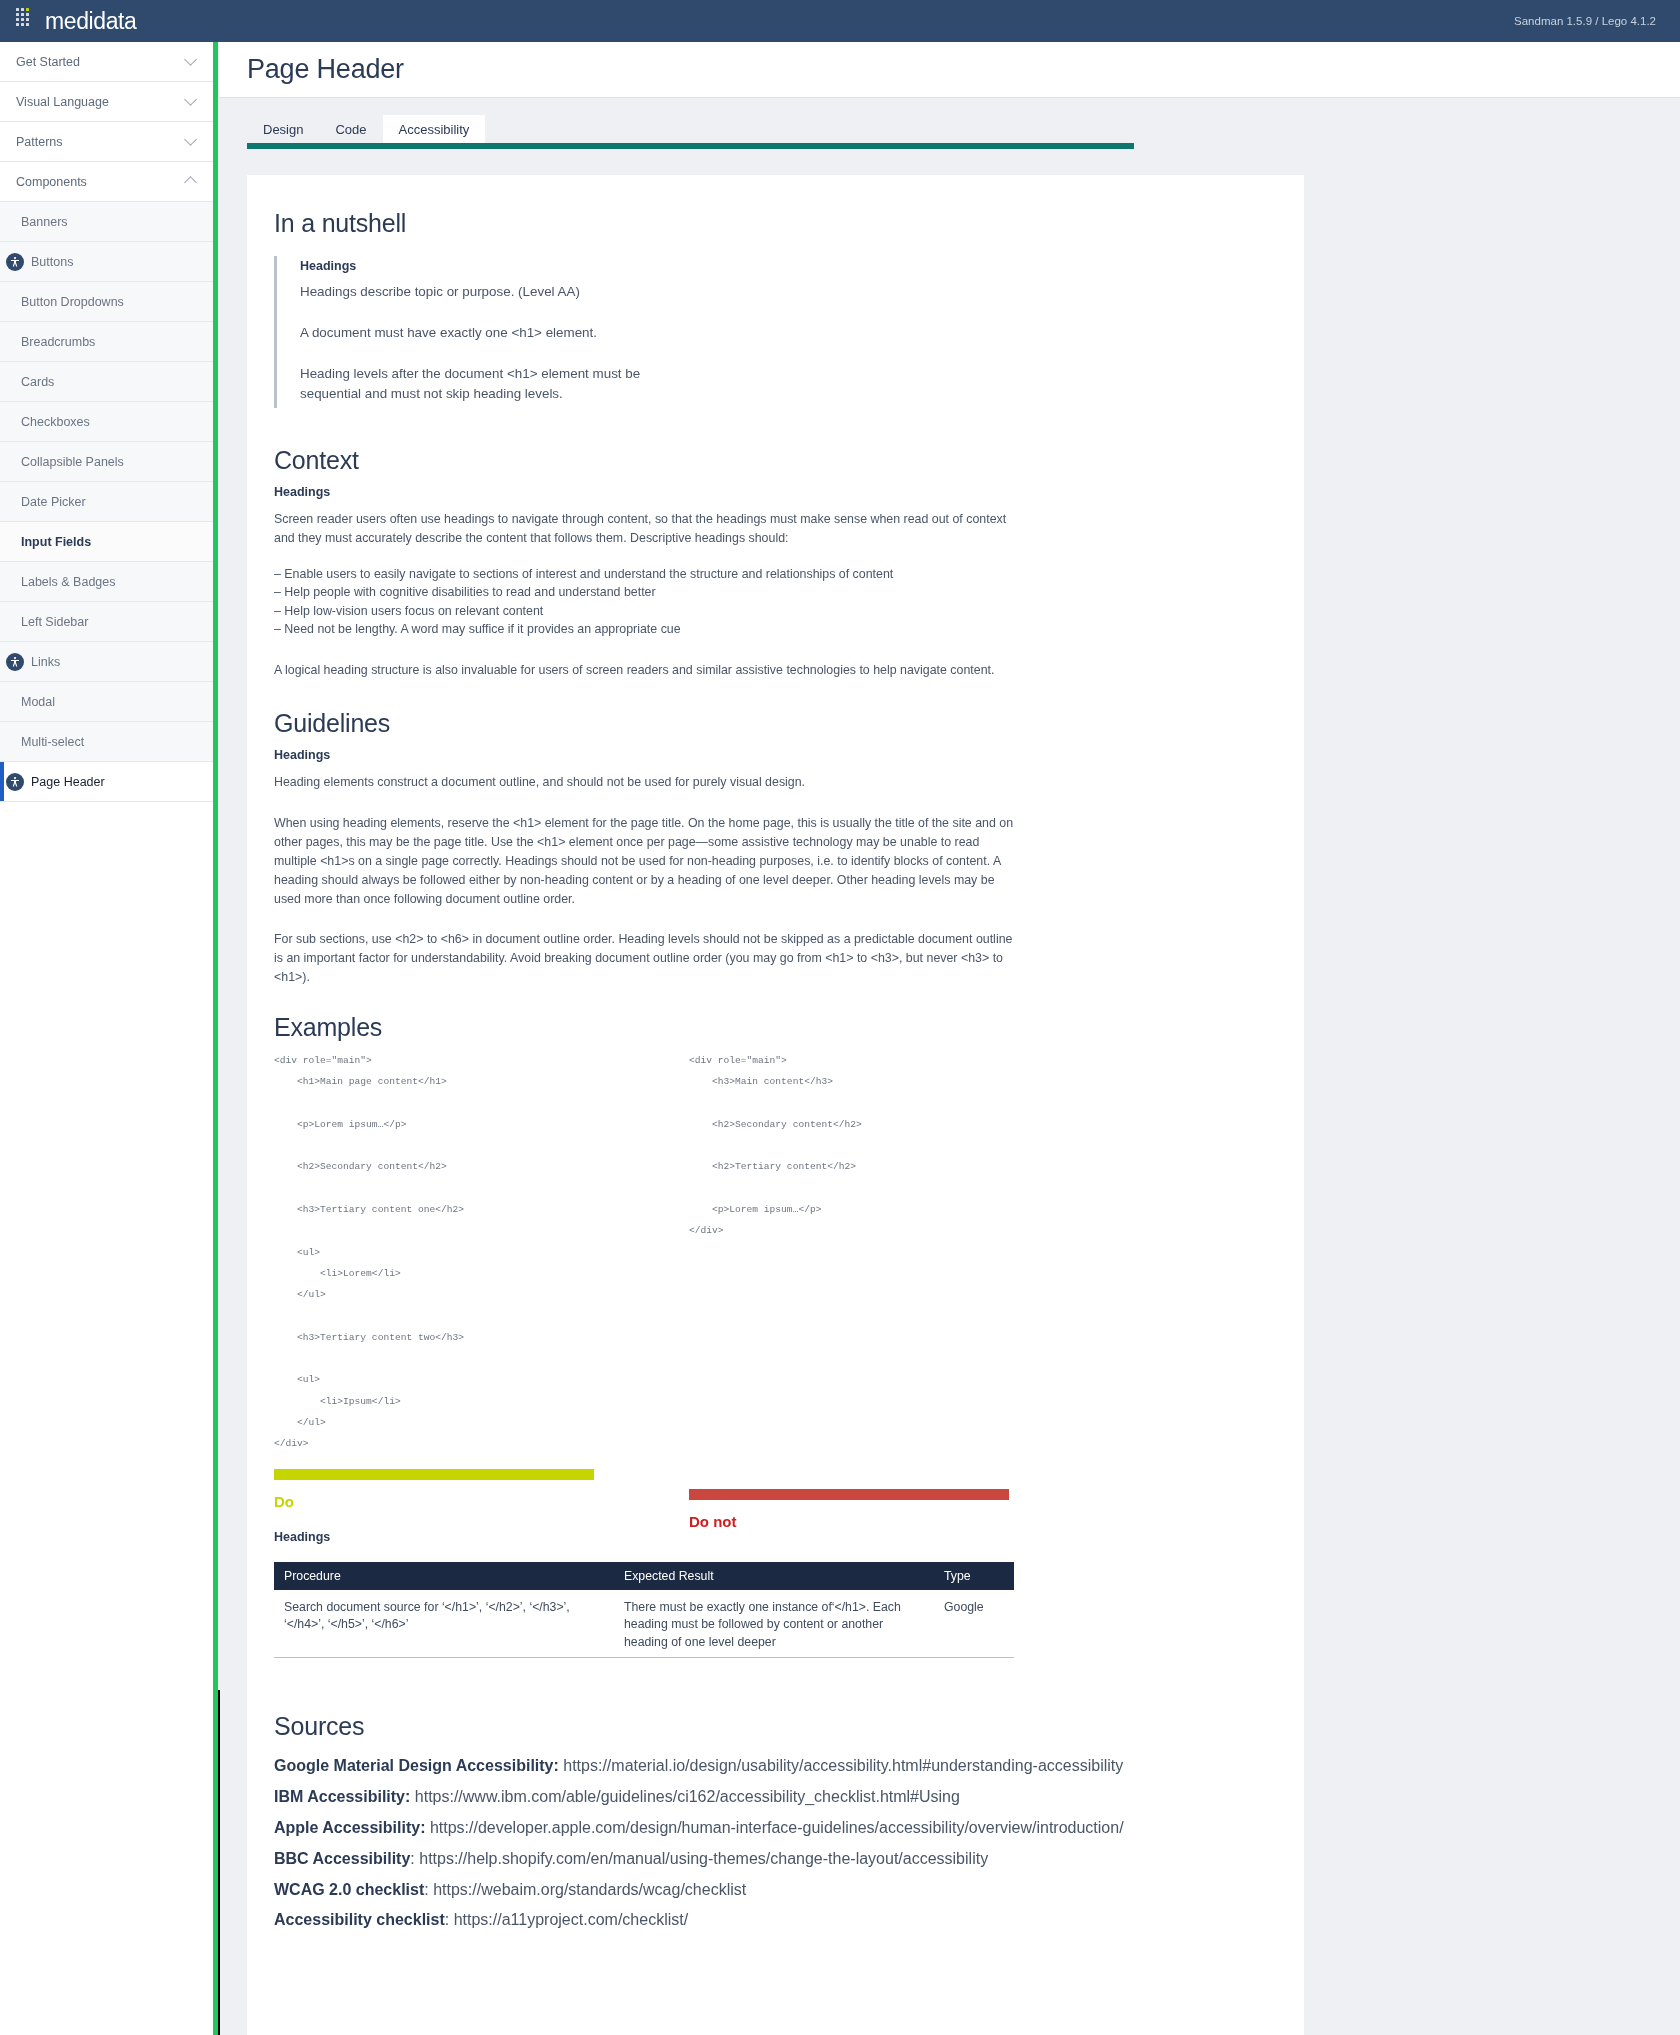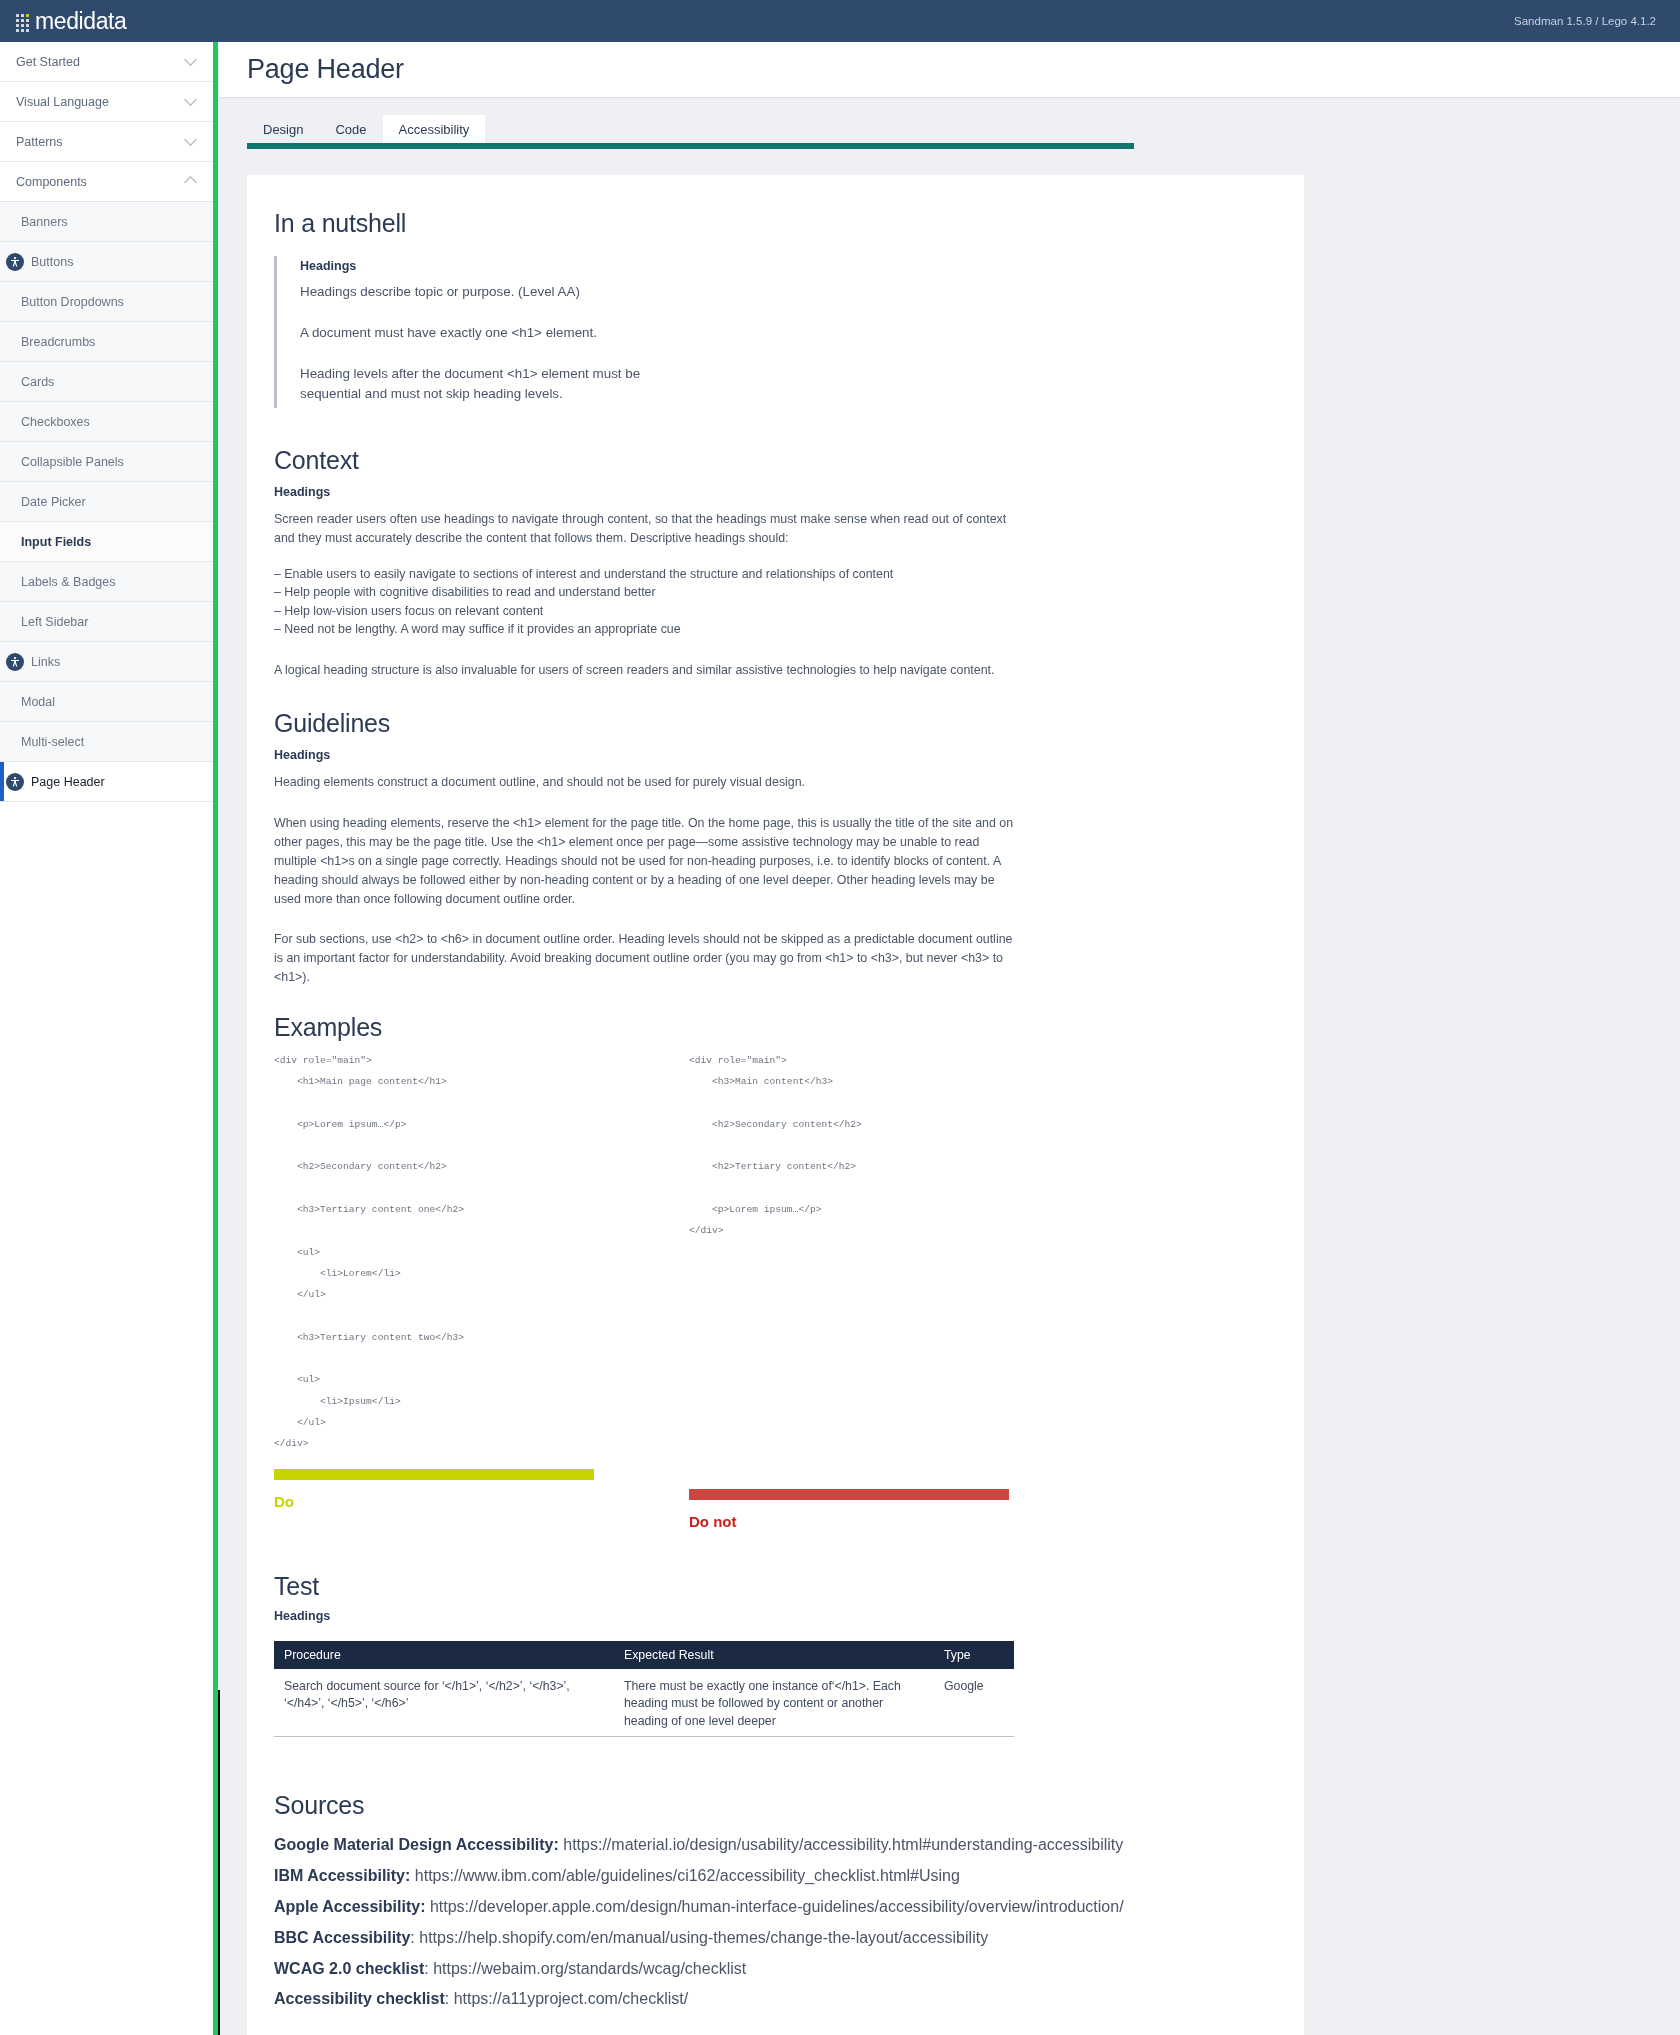--- a/index.html
+++ b/index.html
@@ -13,21 +13,21 @@
     position:relative;
   }
 
   
   .topbar{
     position:absolute; top:0; left:0; width:1680px; height:42px;
     background:#2f4a6d;
     display:flex; align-items:center; justify-content:space-between;
     padding:0 24px 0 16px;
   }
-  .brand{ display:flex; align-items:center; gap:4px; }
+  .brand{ display:flex; gap:14px; }
   .dotgrid{ width:15px; height:15px; display:grid;
             grid-template-columns:repeat(3,3px); grid-template-rows:repeat(4,3px);
             gap:2px; }
   .dotgrid i{ display:block; width:3px; height:3px; background:#d7dbe2; border-radius:0.5px;}
   .dotgrid i.accent{ background:#c6d400; }
   .brandname{ color:#ffffff; font-size:23px; letter-spacing:-0.4px; font-weight:400; }
   .version{ color:#c8d2de; font-size:11.5px; }
 
   
   .sidebar{
@@ -312,21 +312,20 @@
 
     &lt;h2&gt;Tertiary content&lt;/h2&gt;
 
     &lt;p&gt;Lorem ipsum…&lt;/p&gt;
 &lt;/div&gt;</pre>
       <div class="bar dont" style="margin-top:247px"></div>
       <div class="barlabel dont">Do not</div>
     </div>
   </div>
 
-  <h2 class="sec" style="margin-top:42px;margin-bottom:8px">Test</h2>
   <div class="subhead">Headings</div>
   <table class="test">
     <thead>
       <tr>
         <th class="col-proc">Procedure</th>
         <th class="col-exp">Expected Result</th>
         <th class="col-type">Type</th>
       </tr>
     </thead>
     <tbody>

